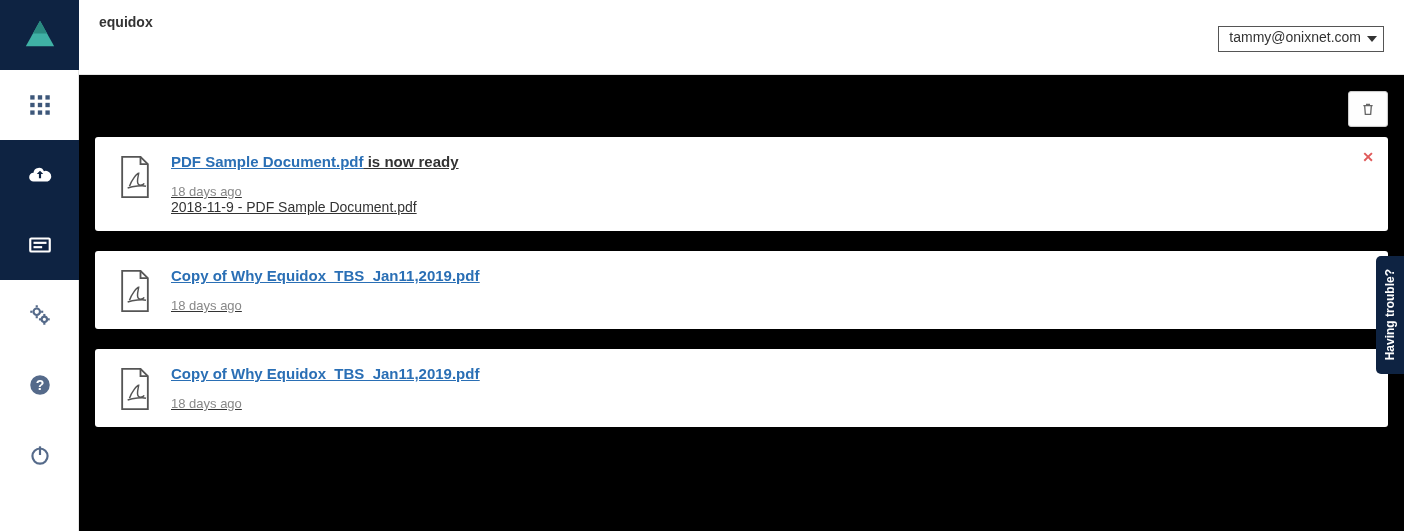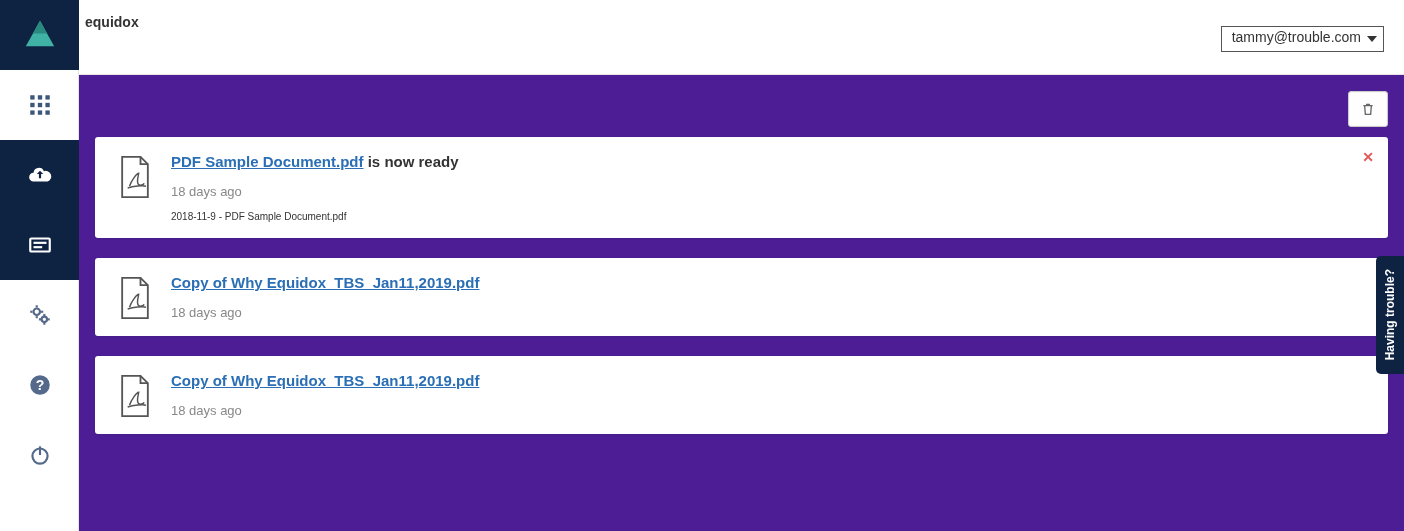--- a/index.html
+++ b/index.html
@@ -6,44 +6,44 @@
   body { font-family: "Segoe UI", "Helvetica Neue", Arial, sans-serif; font-size: 14px; color: #333; background: #fff; width: 1404px; height: 531px; overflow: hidden; position: relative; }
 
   
   .sidebar { position: absolute; left: 0; top: 0; width: 79px; height: 531px; background: #fff; border-right: 1px solid #e5e5e5; z-index: 10; }
   .sidebar .cell { width: 79px; height: 70px; display: flex; justify-content: center; align-items: center; color: #596b8c; font-size: 20px; cursor: pointer; }
   .sidebar .cell.dark { background: #0e2342; color: #fff; }
   .sidebar .cell .svgicon { width: 26px; height: 26px; display:block; }
   .sidebar .cell.logo .svgicon { width: 34px; height: 34px; }
 
   
-  .header { position: absolute; left: 65px; top: 0; right: 0; height: 75px; border-bottom: 1px solid #e5e5e5; background:#fff; padding: 14px 20px 0 20px; }
+  .header { position: absolute; left: 79px; top: 0; right: 0; height: 75px; border-bottom: 1px solid #e5e5e5; background:#fff; padding: 14px 20px 0 20px; }
   .header .brand { font-size: 14px; font-weight: 600; color:#333; margin-bottom:4px; }
   .header .page-title { font-size: 22px; font-weight: 600; color: #1089a4; }
   .header .user-select { position:absolute; right:20px; top:26px; height:26px; border:1px solid #555; padding:2px 22px 2px 10px; font-size:14px; background:#fff; cursor:pointer; position:absolute; }
   .header .user-select .caret { position:absolute; right:6px; top:50%; transform:translateY(-50%); width:0;height:0;border-left:5px solid transparent;border-right:5px solid transparent;border-top:6px solid #333;}
 
   
-  .content { position:absolute; left:79px; top:75px; right:0; bottom:0; background:#4c1d95; padding: 0 16px; overflow:hidden; }
+  .content { position:absolute; left:79px; top:75px; right:0; bottom:0; background:#000000; padding: 0 16px; overflow:hidden;text-decoration:underline; }
 
   .obscured-label { position:absolute; left:20px; top:104px; color:#aaa; font-size:13px; pointer-events:none; user-select:none; }
 
   .trash-row { display:flex; justify-content:flex-end; padding-top:16px; padding-bottom:10px; }
   .trash-btn { width:40px; height:36px; border:1px solid #ccc; background:#fefefe; border-radius:3px; display:flex; justify-content:center; align-items:center; color:#666; cursor:pointer; box-shadow: inset 0 0 0 1px rgba(0,0,0,0.02);}
   .trash-btn svg { width:16px; height:16px; }
 
   .card { background:#fff; border-radius:3px; box-shadow:0 1px 2px rgba(0,0,0,0.08); margin-bottom:20px; position:relative; display:flex; padding:16px 18px; }
   .card .doc-icon { width:44px; flex:0 0 44px; margin-right:14px; display:flex; align-items:flex-start; justify-content:center; padding-top:2px;}
   .card .doc-icon svg { width:38px; height:44px; stroke:#555; }
   .card .body { flex:1; }
   .card .title-line { font-size:15px; font-weight:700; }
   .card .title-line .link { color:#2a6fb5; }
   .card .title-line .suffix { color:#333; font-weight:700; }
   .card .time { color:#888; font-size:13px; margin-top:14px; }
-  .card .detail { color:#333; font-size:10px; margin-top:12px; }
+  .card .detail { color:#333; font-size:14px; margin-top:0; }
   .card .close-icon { position:absolute; right:14px; top:12px; color:#e05a5a; font-size:14px; cursor:pointer; font-weight:bold;}
 
   
   .trouble { position:absolute; right:0; top:256px; width:28px; height:118px; background:#0e2342; color:#fff; border-radius:5px 0 0 5px; display:flex; justify-content:center; align-items:center; cursor:pointer; z-index:20;}
   .trouble span { writing-mode: vertical-rl; transform: rotate(180deg); font-size:12px; font-weight:600;}
 </style>
 </head>
 <body>
 
 <div class="sidebar">
@@ -105,21 +105,21 @@
     <svg class="svgicon" viewBox="0 0 24 24">
       <circle cx="12" cy="13" r="7" fill="none" stroke="#556a8a" stroke-width="2"></circle>
       <line x1="12" y1="4" x2="12" y2="12" stroke="#556a8a" stroke-width="2"></line>
     </svg>
   </div>
 </div>
 
 <div class="header">
   <div class="brand">equidox</div>
   <div class="user-select">
-    <span>tammy@trouble.com</span>
+    <span>tammy@onixnet.com</span>
     <span class="caret"></span>
   </div>
 </div>
 
 <div class="content">
 
   <div class="obscured-label">Import Document</div>
 
   <div class="trash-row">
     <div class="trash-btn">

